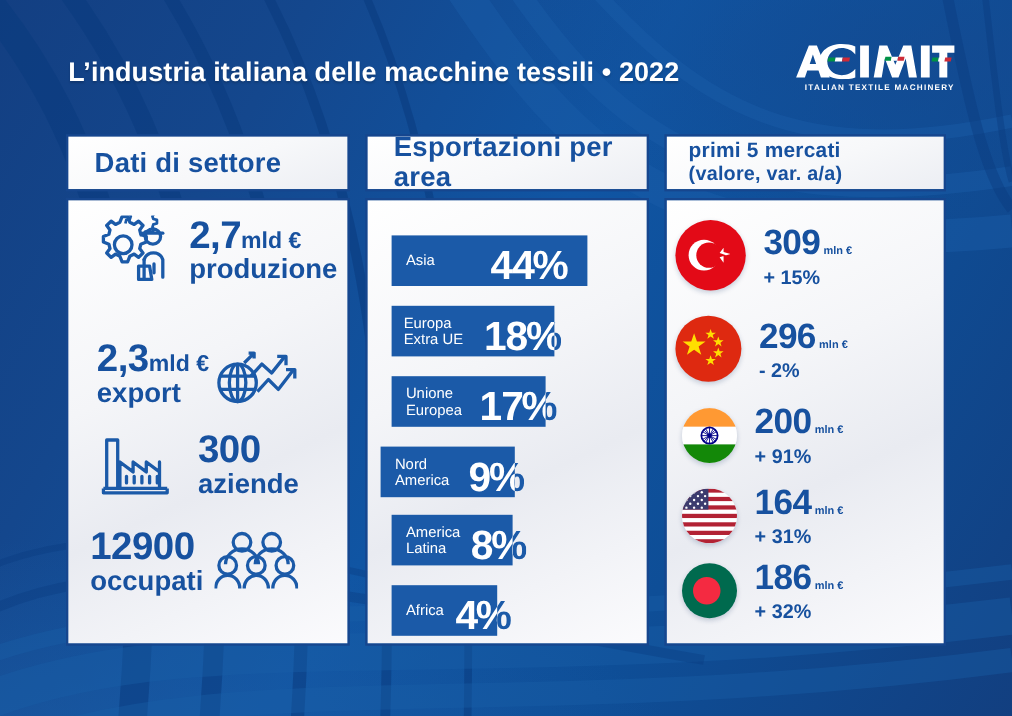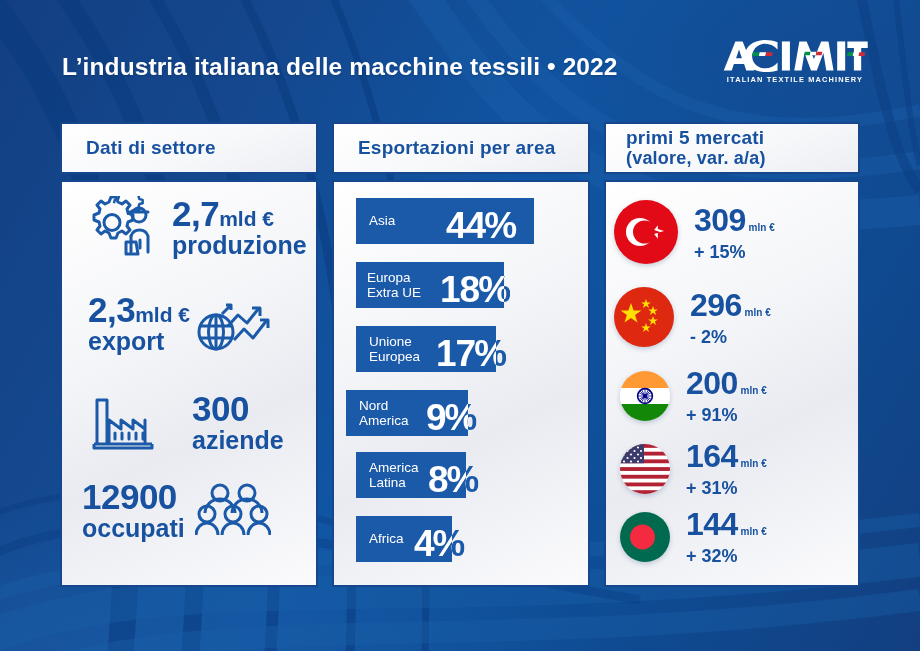--- a/index.html
+++ b/index.html
@@ -40,52 +40,52 @@
     color:#17519f; font-weight:bold; letter-spacing:.2px; line-height:1.08;
   }
 
   #c1h { left:60px;  top:122px; width:258px; height:52px; }
   #c1  { left:60px;  top:180px; width:258px; height:407px; }
   #c2h { left:332px; top:122px; width:258px; height:52px; }
   #c2  { left:332px; top:180px; width:258px; height:407px; }
   #c3h { left:604px; top:122px; width:256px; height:52px; }
   #c3  { left:604px; top:180px; width:256px; height:407px; }
 
-  #c1h .htxt, #c2h .htxt { font-size:19px; padding-left:24px; }
+  #c1h .htxt, #c2h .htxt { font-size:25px; padding-left:24px; }
   #c3h .htxt { font-size:19px; padding-left:20px; }
   #c3h .htxt .sub { font-size:18px; display:block; }
 
   
   #title {
     position:absolute; left:62px; top:53px;
     color:#ffffff; font-size:24.5px; font-weight:bold; letter-spacing:.1px;
     white-space:nowrap;
     text-shadow:0 1px 2px rgba(0,0,0,.18);
   }
   #logo { position:absolute; left:722px; top:40px; width:146px; height:48px; }
   #logo .wordmark { position:relative; width:146px; height:32px; }
   #logo .tagline {
     color:#ffffff; font-size:7.4px; font-weight:bold; letter-spacing:1.15px;
-    text-align:center; margin-top:3px; white-space:nowrap;
+    text-align:right; margin-top:3px; white-space:nowrap;
   }
 
   
   .stat { position:absolute; display:flex; align-items:center; }
   .stat .txt { color:#17519f; font-weight:bold; line-height:.97; }
   .stat .big  { font-size:35px; letter-spacing:-.5px; }
   .stat .unit { font-size:21px; }
   .stat .lbl  { font-size:25px; display:block; margin-top:2px; }
 
   #s1 { left:88px;  top:196px; }
-  #s2 { left:88px;  top:292px; }
-  #s3 { left:92px;  top:392px;gap:12px; }
+  #s2 { left:88px;  top:308px; }
+  #s3 { left:92px;  top:392px; }
   #s4 { left:82px;  top:480px; }
 
   
-  .barrow { position:absolute; height:56px; }
+  .barrow { position:absolute; height:56px;margin-top:16px; }
   .bar {
     position:absolute; left:0; top:0; height:46px;
     background:#1b5aa8;
     display:flex; align-items:center;
   }
   .bar .area {
     color:#ffffff; font-size:13.5px; line-height:1.12; padding-left:13px;
     white-space:nowrap; font-weight:normal;
   }
   .pctwrap {
@@ -476,18 +476,18 @@
     </div>
   </div>
 
   <div class="mkt" id="m5">
     <div class="flag" style="width:50px;height:50px;background:#006a4e;">
       <svg viewBox="0 0 50 50" width="50" height="50">
         <circle cx="22.5" cy="25" r="12.5" fill="#f42a41"></circle>
       </svg>
     </div>
     <div class="vals">
-      <span class="val">144</span><span class="unit">mln €</span>
+      <span class="val">186</span><span class="unit">mln €</span>
       <span class="var">+ 32%</span>
     </div>
   </div>
 
 </div>
 
 </body></html>

